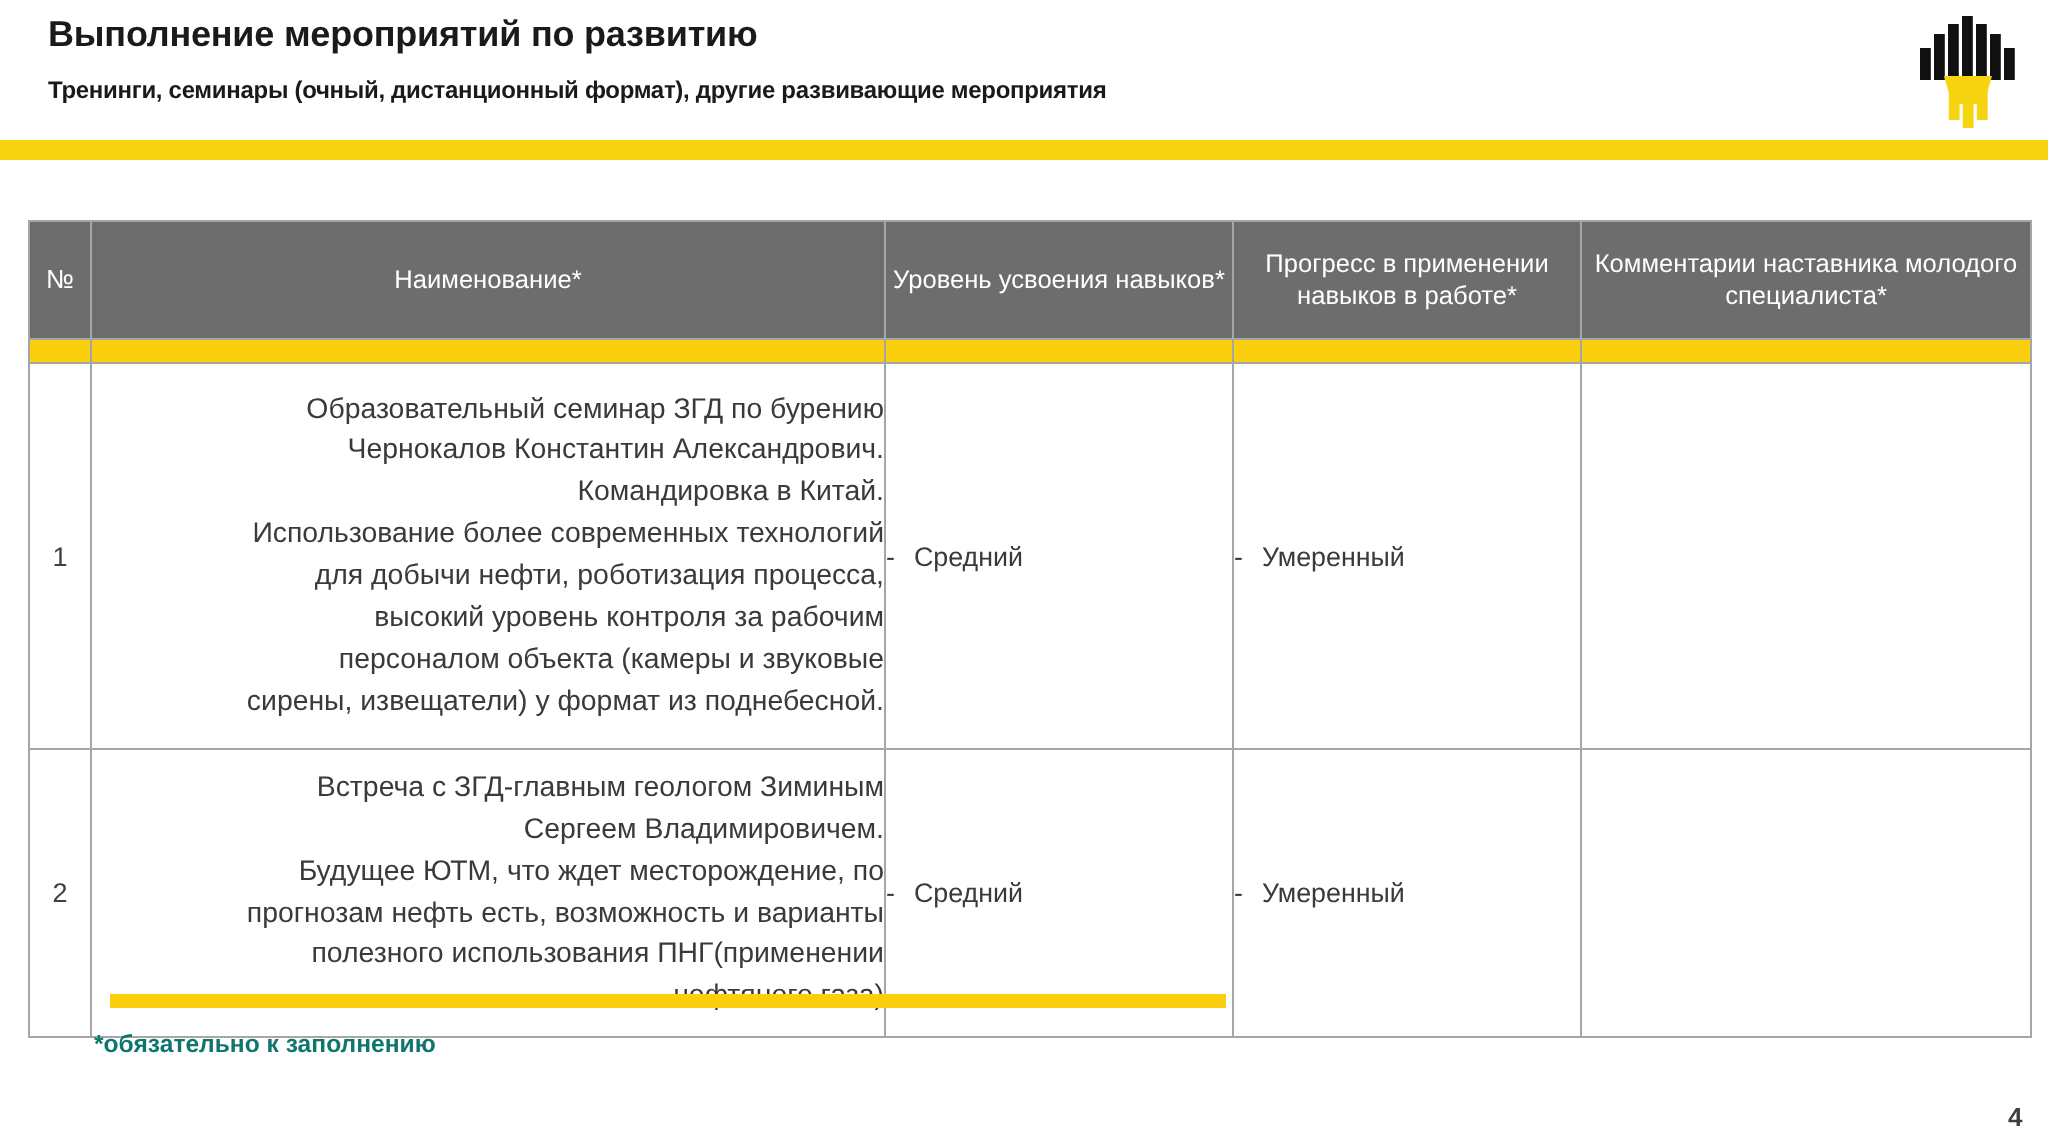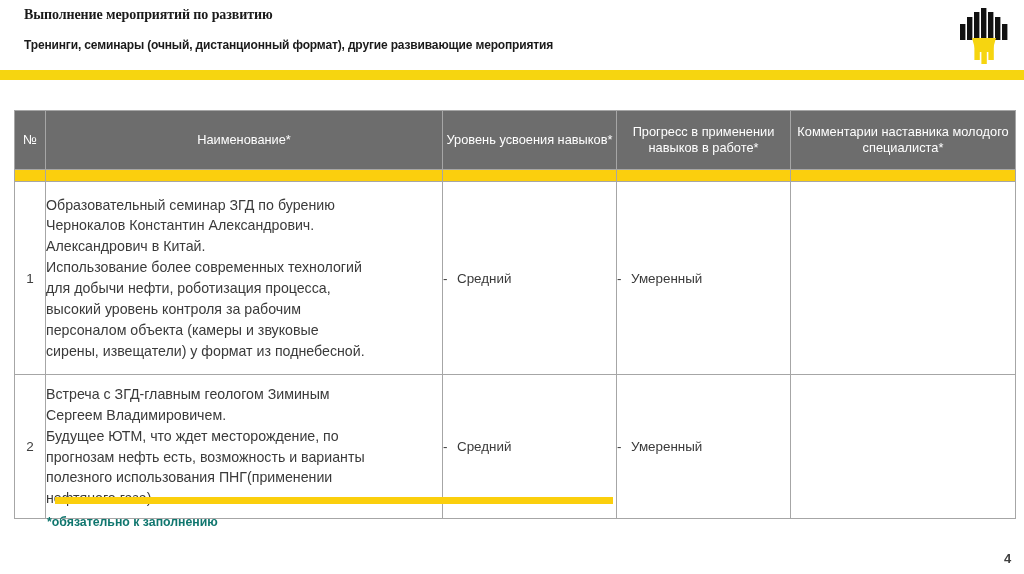--- a/index.html
+++ b/index.html
@@ -21,26 +21,25 @@
     position: absolute;
     left: 0;
     top: 0;
     width: 1024px;
     height: 70px;
   }
   .title-main {
     position: absolute;
     left: 24px;
     top: 7px;
-    font-size: 14px;
+    font-size: 18px;
     font-weight: bold;
     letter-spacing: -0.1px;
     color: #1a1a1a;
     white-space: nowrap;
-    font-family: Liberation Serif, serif;
   }
   .title-sub {
     position: absolute;
     left: 24px;
     top: 38px;
     font-size: 12px;
     font-weight: bold;
     letter-spacing: -0.15px;
     color: #1a1a1a;
     white-space: nowrap;
@@ -112,21 +111,21 @@
     padding: 0;
   }
 
   td.num-cell {
     text-align: center;
     font-size: 13.5px;
     color: #3f3f3f;
     vertical-align: middle;
   }
   td.name-cell {
-    text-align: left;
+    text-align: right;
     font-size: 14.2px;
     line-height: 1.47;
     color: #3a3a3a;
     padding: 4px 6px;
   }
   td.val-cell {
     font-size: 13.4px;
     color: #3a3a3a;
     vertical-align: middle;
     padding-left: 2px;
@@ -225,21 +224,21 @@
         <td></td>
         <td></td>
         <td></td>
       </tr>
 
       <tr class="row-1">
         <td class="num-cell">1</td>
         <td class="name-cell">
           <div>Образовательный семинар ЗГД по бурению</div>
           <div>Чернокалов Константин Александрович.</div>
-          <div>Александрович в Китай.</div>
+          <div>Командировка в Китай.</div>
           <div>Использование более современных технологий</div>
           <div>для добычи нефти, роботизация процесса,</div>
           <div>высокий уровень контроля за рабочим</div>
           <div>персоналом объекта (камеры и звуковые</div>
           <div>сирены, извещатели) у формат из поднебесной.</div>
         </td>
         <td class="val-cell">
           <div class="bullet-row">
             <span class="bullet-dash">-</span>
             <span class="bullet-text">Средний</span>

